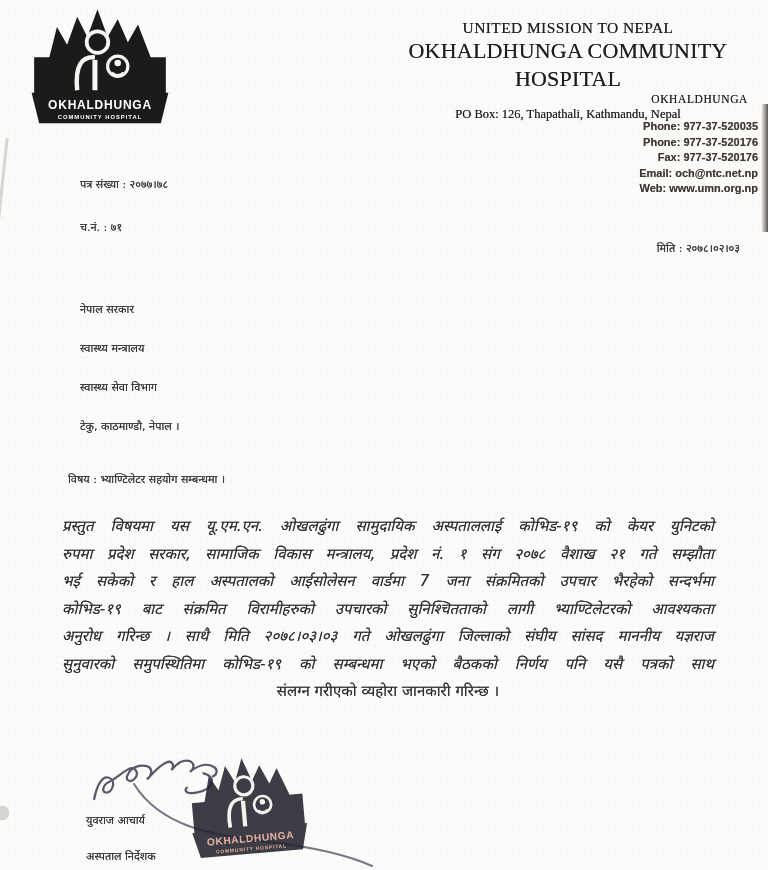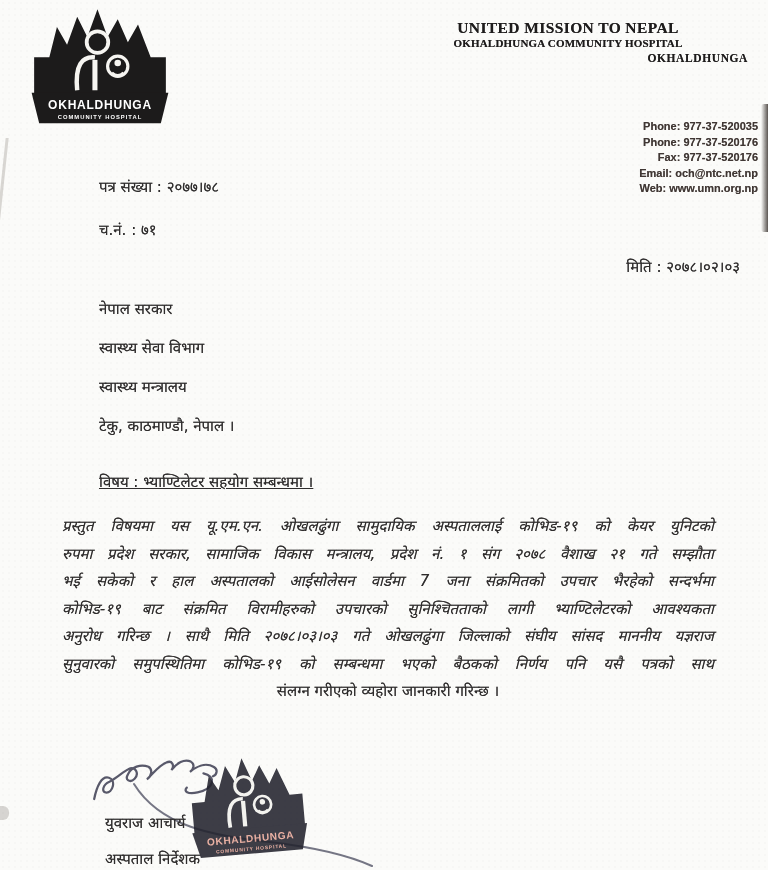--- a/index.html
+++ b/index.html
@@ -10,44 +10,44 @@
     background-image:radial-gradient(rgba(60,55,50,.018) 1px, transparent 1.4px);
     background-size:6px 6px;
     overflow:hidden;
     font-family:"DejaVu Sans", sans-serif;
     color:#2b2b2b;
   }
   
   .logo{position:absolute;left:24px;top:4px;width:152px;height:132px;}
   .orgblock{
     position:absolute;left:368px;top:18px;width:400px;
-    font-family:"Liberation Serif", serif;font-weight:bold;color:#1e1c1c;
+    font-family:"Liberation Serif", serif;font-weight:normal;color:#1e1c1c;
     text-align:center;line-height:1.25;
     text-shadow:0 0 .5px rgba(30,28,28,.7);
   }
   .org1{font-size:15.5px;letter-spacing:.4px;}
-  .org2{font-size:11px;letter-spacing:.2px;}
+  .org2{font-size:22px;letter-spacing:.2px;}
   .org3{font-size:11.5px;text-align:right;padding-right:20px;letter-spacing:.6px;}
   .org4{font-size:12.5px;}
   .contact{
     position:absolute;right:10px;top:119px;text-align:right;
     font-family:"Liberation Sans", sans-serif;font-weight:bold;
     font-size:11px;line-height:15.5px;color:#403734;
     text-shadow:0 0 .5px rgba(64,55,52,.6);
   }
   .contact .lbl{margin-right:3px;padding-left:32px;}
   
-  .devtext{font-size:15px;color:#2e2c2c;text-shadow:0 0 .5px rgba(46,44,44,.65);margin-left:19px;}
+  .devtext{font-size:11px;color:#2e2c2c;text-shadow:0 0 .5px rgba(46,44,44,.65);}
   .letter-no{position:absolute;left:80px;top:176px;}
   .dispatch-no{position:absolute;left:80px;top:219px;text-align:center;}
-  .date-line{position:absolute;right:28px;top:256px;}
+  .date-line{position:absolute;right:28px;top:240px;}
   
   .recipient{position:absolute;left:80px;top:290px;line-height:39px;}
   
-  .subject{position:absolute;left:80px;top:471px;text-decoration:underline;}
+  .subject{position:absolute;left:68px;top:471px;}
   
   .body-text{
     position:absolute;left:62px;top:513px;width:652px;
     font-size:15px;line-height:27.5px;color:#2e2c2c;
     text-shadow:0 0 .5px rgba(46,44,44,.6);
   }
   .jline{text-align:justify;text-align-last:justify;font-style:italic;}
   .jlast{text-align:center;}
   
   .sig-scrawl{position:absolute;left:86px;top:752px;width:142px;height:52px;transform:rotate(-7deg);}
@@ -89,42 +89,43 @@
       </g>
       <text x="60" y="83" text-anchor="middle" fill="#ffffff" font-size="9.5" font-weight="bold" letter-spacing="0.6" font-family="Liberation Sans, sans-serif">OKHALDHUNGA</text>
       <text x="60" y="91" text-anchor="middle" fill="#ffffff" font-size="4.6" font-weight="bold" letter-spacing="0.8" font-family="Liberation Sans, sans-serif">COMMUNITY HOSPITAL</text>
     </g>
   </svg>
 
   <div class="orgblock">
     <div class="org1">UNITED MISSION TO NEPAL</div>
     <div class="org2">OKHALDHUNGA COMMUNITY HOSPITAL</div>
     <div class="org3">OKHALDHUNGA</div>
+    <div class="org4">PO Box: 126, Thapathali, Kathmandu, Nepal</div>
   </div>
 
   <div class="contact">
     <div><span class="lbl">Phone:</span><span>977-37-520035</span></div>
     <div><span class="lbl">Phone:</span><span>977-37-520176</span></div>
     <div><span class="lbl">Fax:</span><span>977-37-520176</span></div>
     <div><span class="lbl">Email:</span><span>och@ntc.net.np</span></div>
     <div><span class="lbl">Web:</span><span>www.umn.org.np</span></div>
   </div>
 
   <div class="edge-artifact"></div>
   <div class="crease"></div>
   <div class="smudge"></div>
 
   <div class="devtext letter-no">पत्र संख्या : २०७७।७८</div>
   <div class="devtext dispatch-no">च.नं. : ७१</div>
   <div class="devtext date-line">मिति : २०७८।०२।०३</div>
 
   <div class="devtext recipient">
     <div>नेपाल सरकार</div>
+    <div>स्वास्थ्य मन्त्रालय</div>
     <div>स्वास्थ्य सेवा विभाग</div>
-    <div>स्वास्थ्य मन्त्रालय</div>
     <div>टेकु, काठमाण्डौ, नेपाल ।</div>
   </div>
 
   <div class="devtext subject">विषय : भ्याण्टिलेटर सहयोग सम्बन्धमा ।</div>
 
   <div class="body-text">
     <div class="jline">प्रस्तुत विषयमा यस यू.एम.एन. ओखलढुंगा सामुदायिक अस्पताललाई कोभिड-१९ को केयर युनिटको</div>
     <div class="jline">रुपमा प्रदेश सरकार, सामाजिक विकास मन्त्रालय, प्रदेश नं. १ संग २०७८ वैशाख २१ गते सम्झौता</div>
     <div class="jline">भई सकेको र हाल अस्पतालको आईसोलेसन वार्डमा 7 जना संक्रमितको उपचार भैरहेको सन्दर्भमा</div>
     <div class="jline">कोभिड-१९ बाट संक्रमित विरामीहरुको उपचारको सुनिश्चितताको लागी भ्याण्टिलेटरको आवश्यकता</div>

